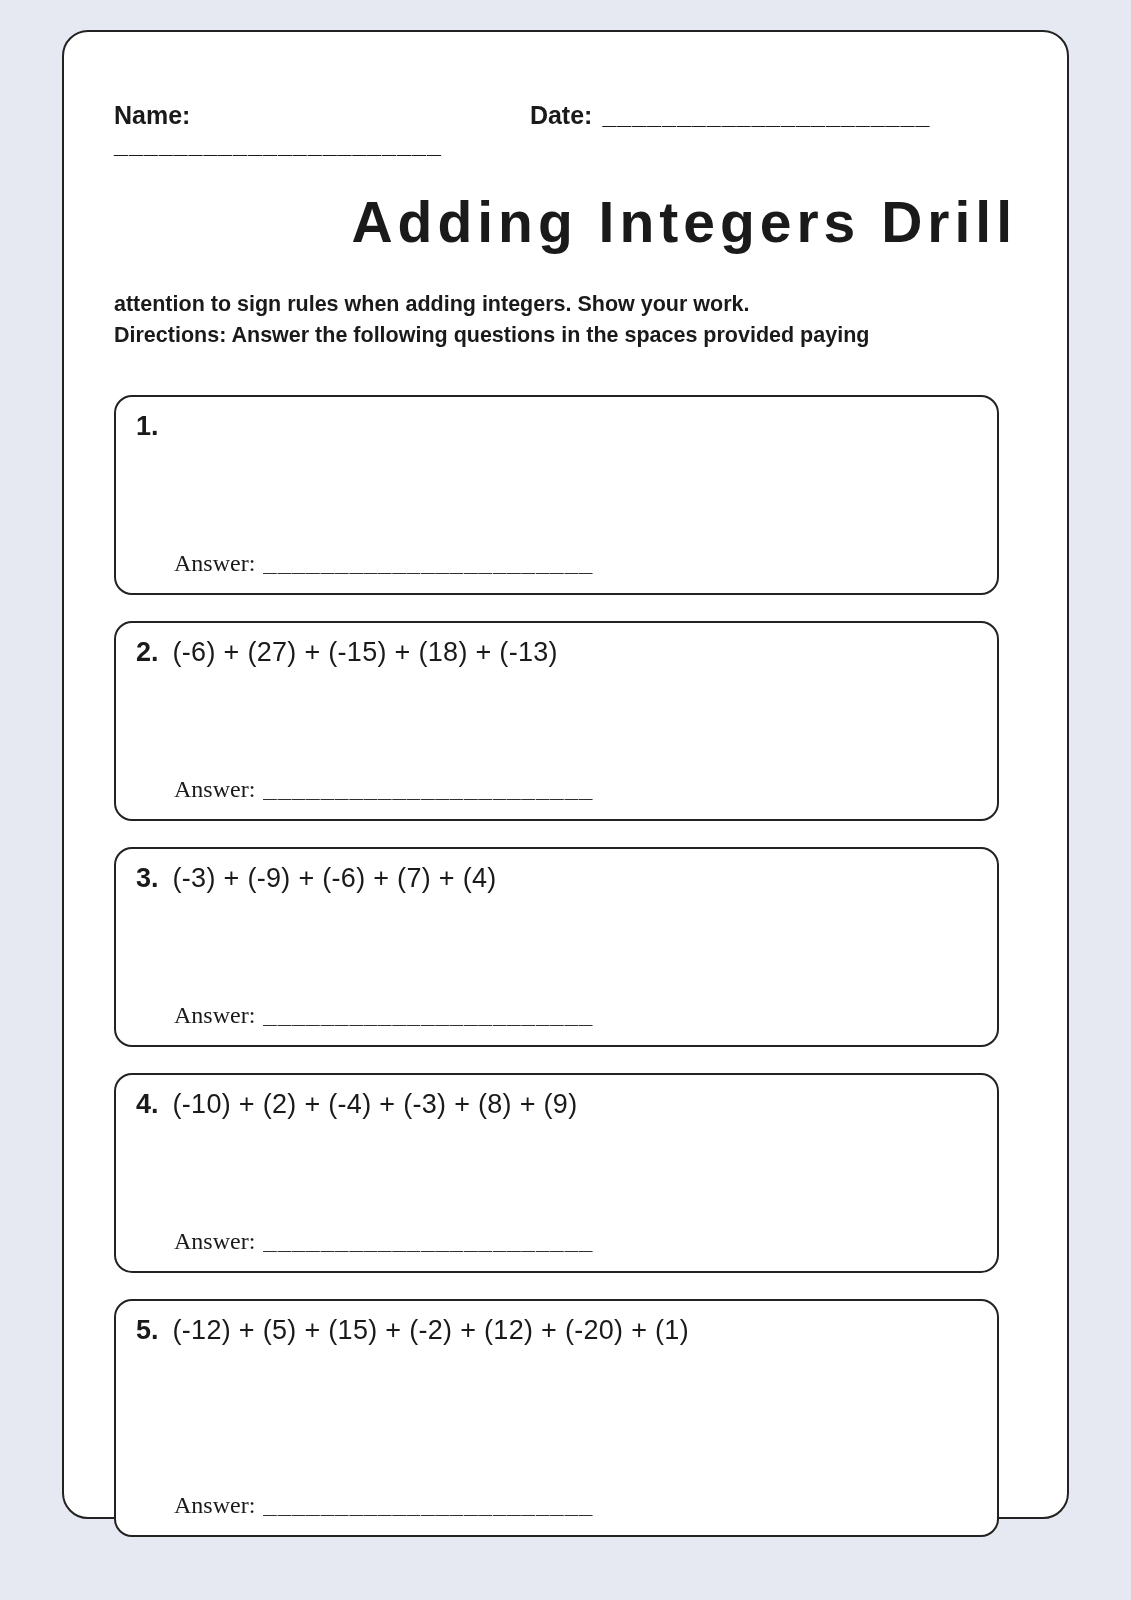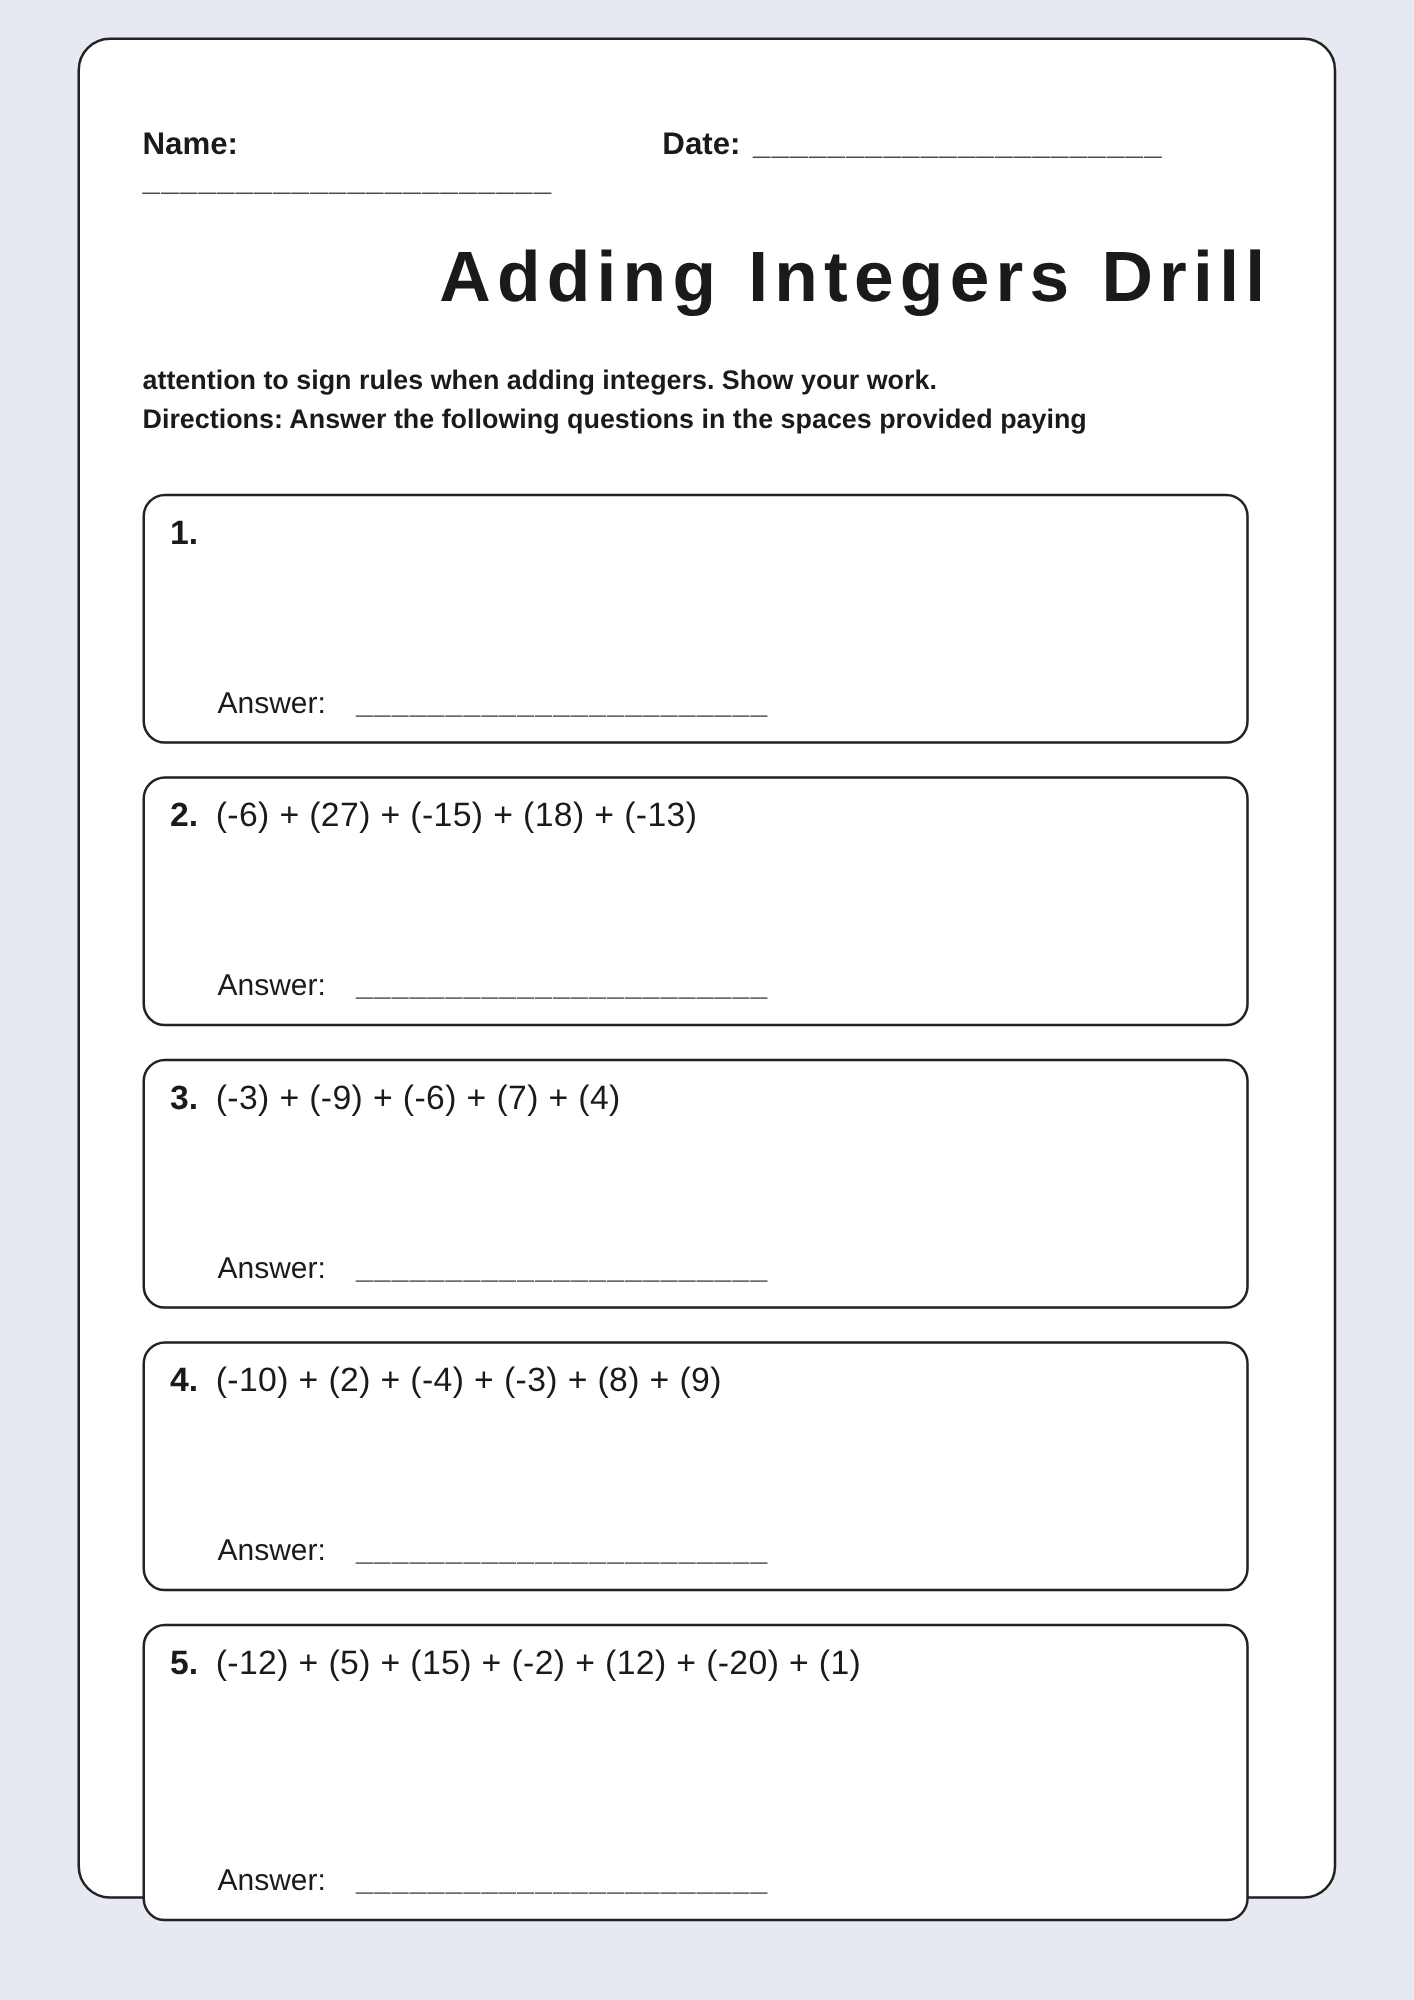--- a/index.html
+++ b/index.html
@@ -102,21 +102,22 @@
   .answer-row {
     position: absolute;
     left: 58px;
     bottom: 16px;
     display: flex;
     align-items: baseline;
     font-size: 24px;
   }
   .answer-label {
     font-weight: 400;
-    margin-right: 24px;
+    margin-right: 8px;
+    font-family: Liberation Serif, serif;
   }
 </style>
 </head>
 <body>
 
 <div class="card">
 
   <div class="header-row">
     <div class="name-group">
       <span class="field-label">Name:</span>

